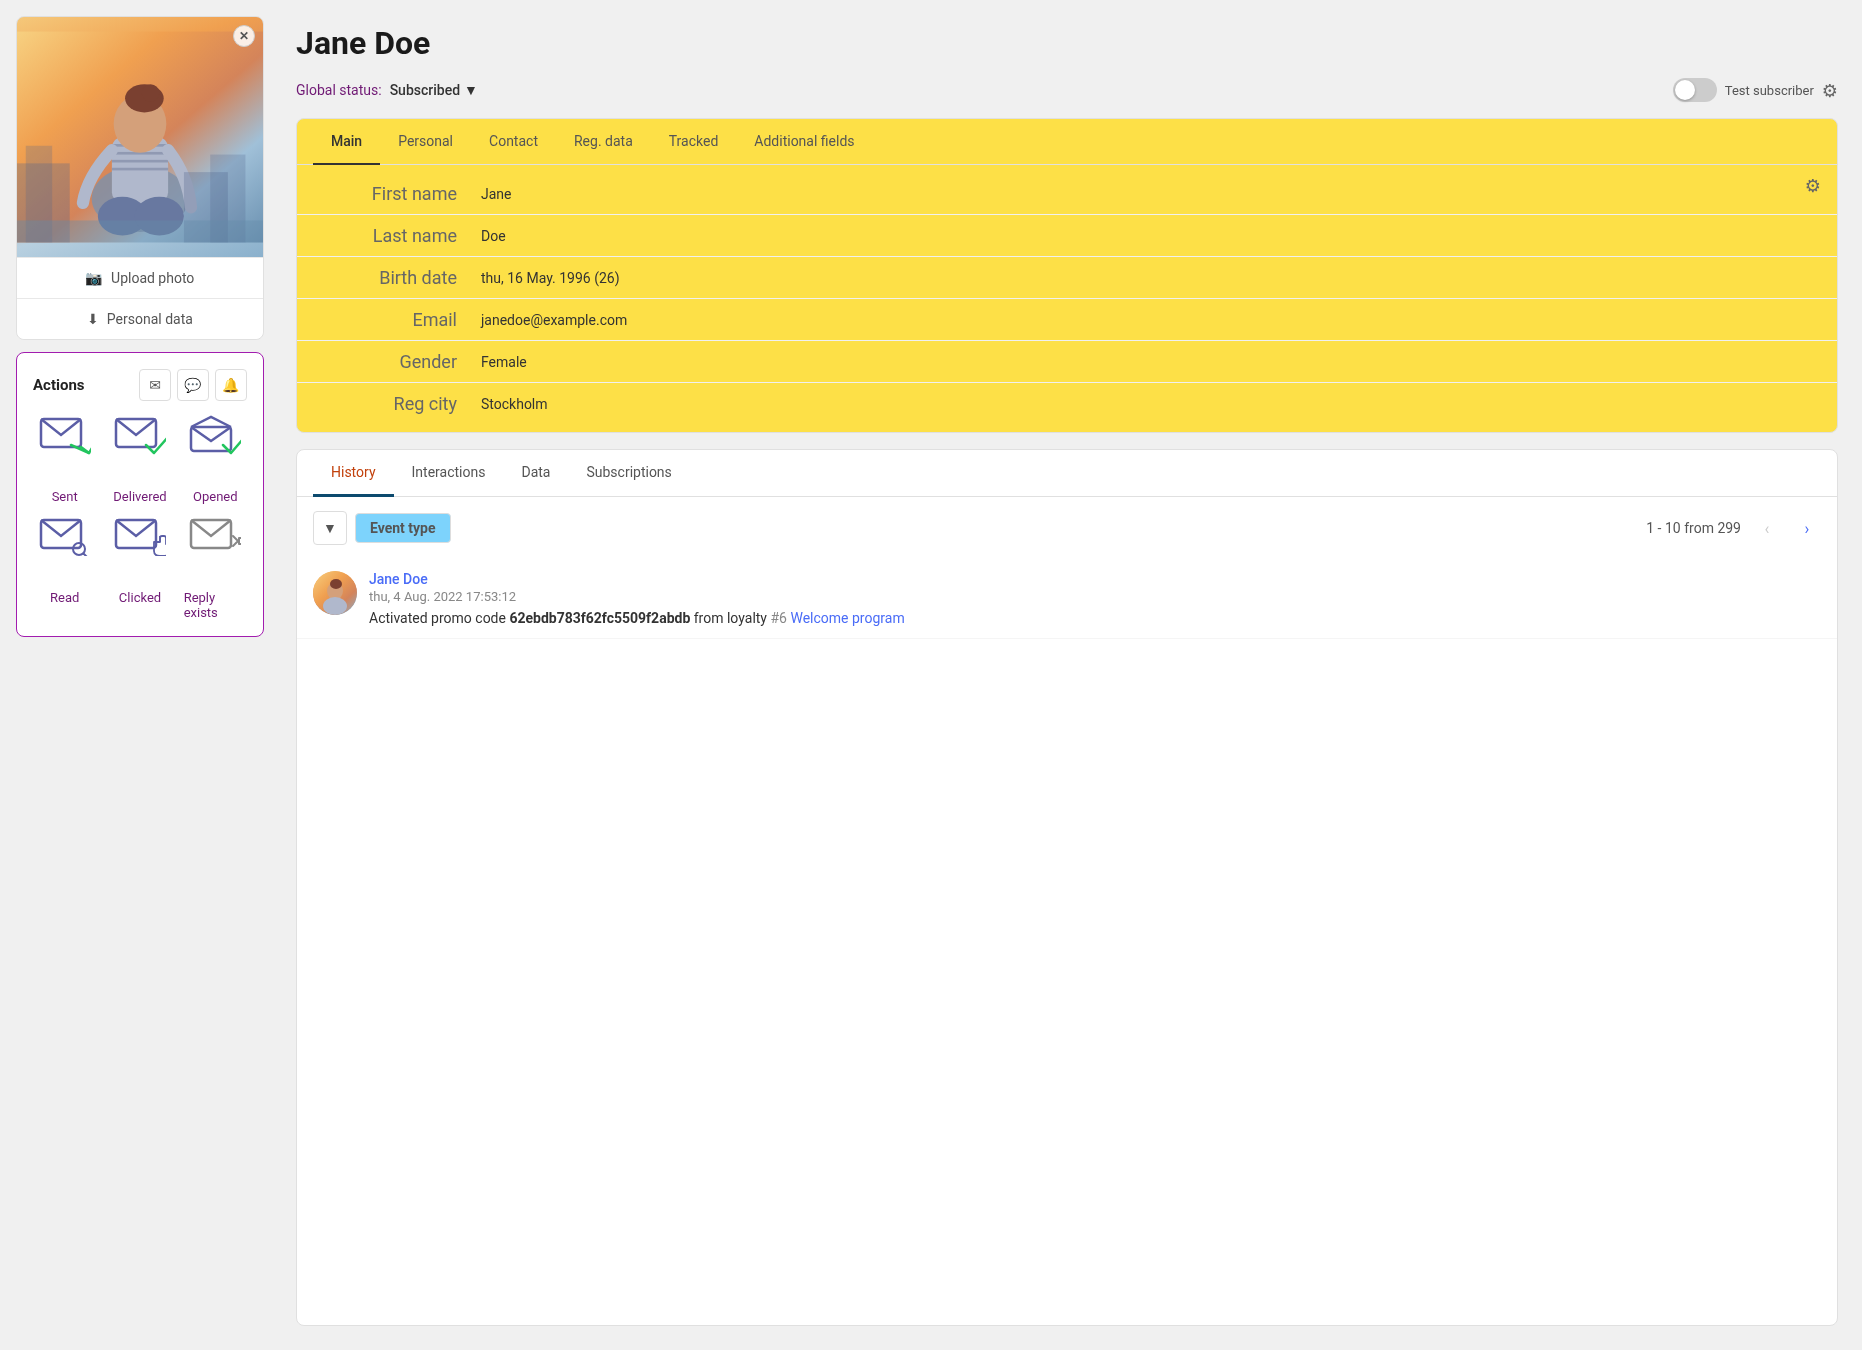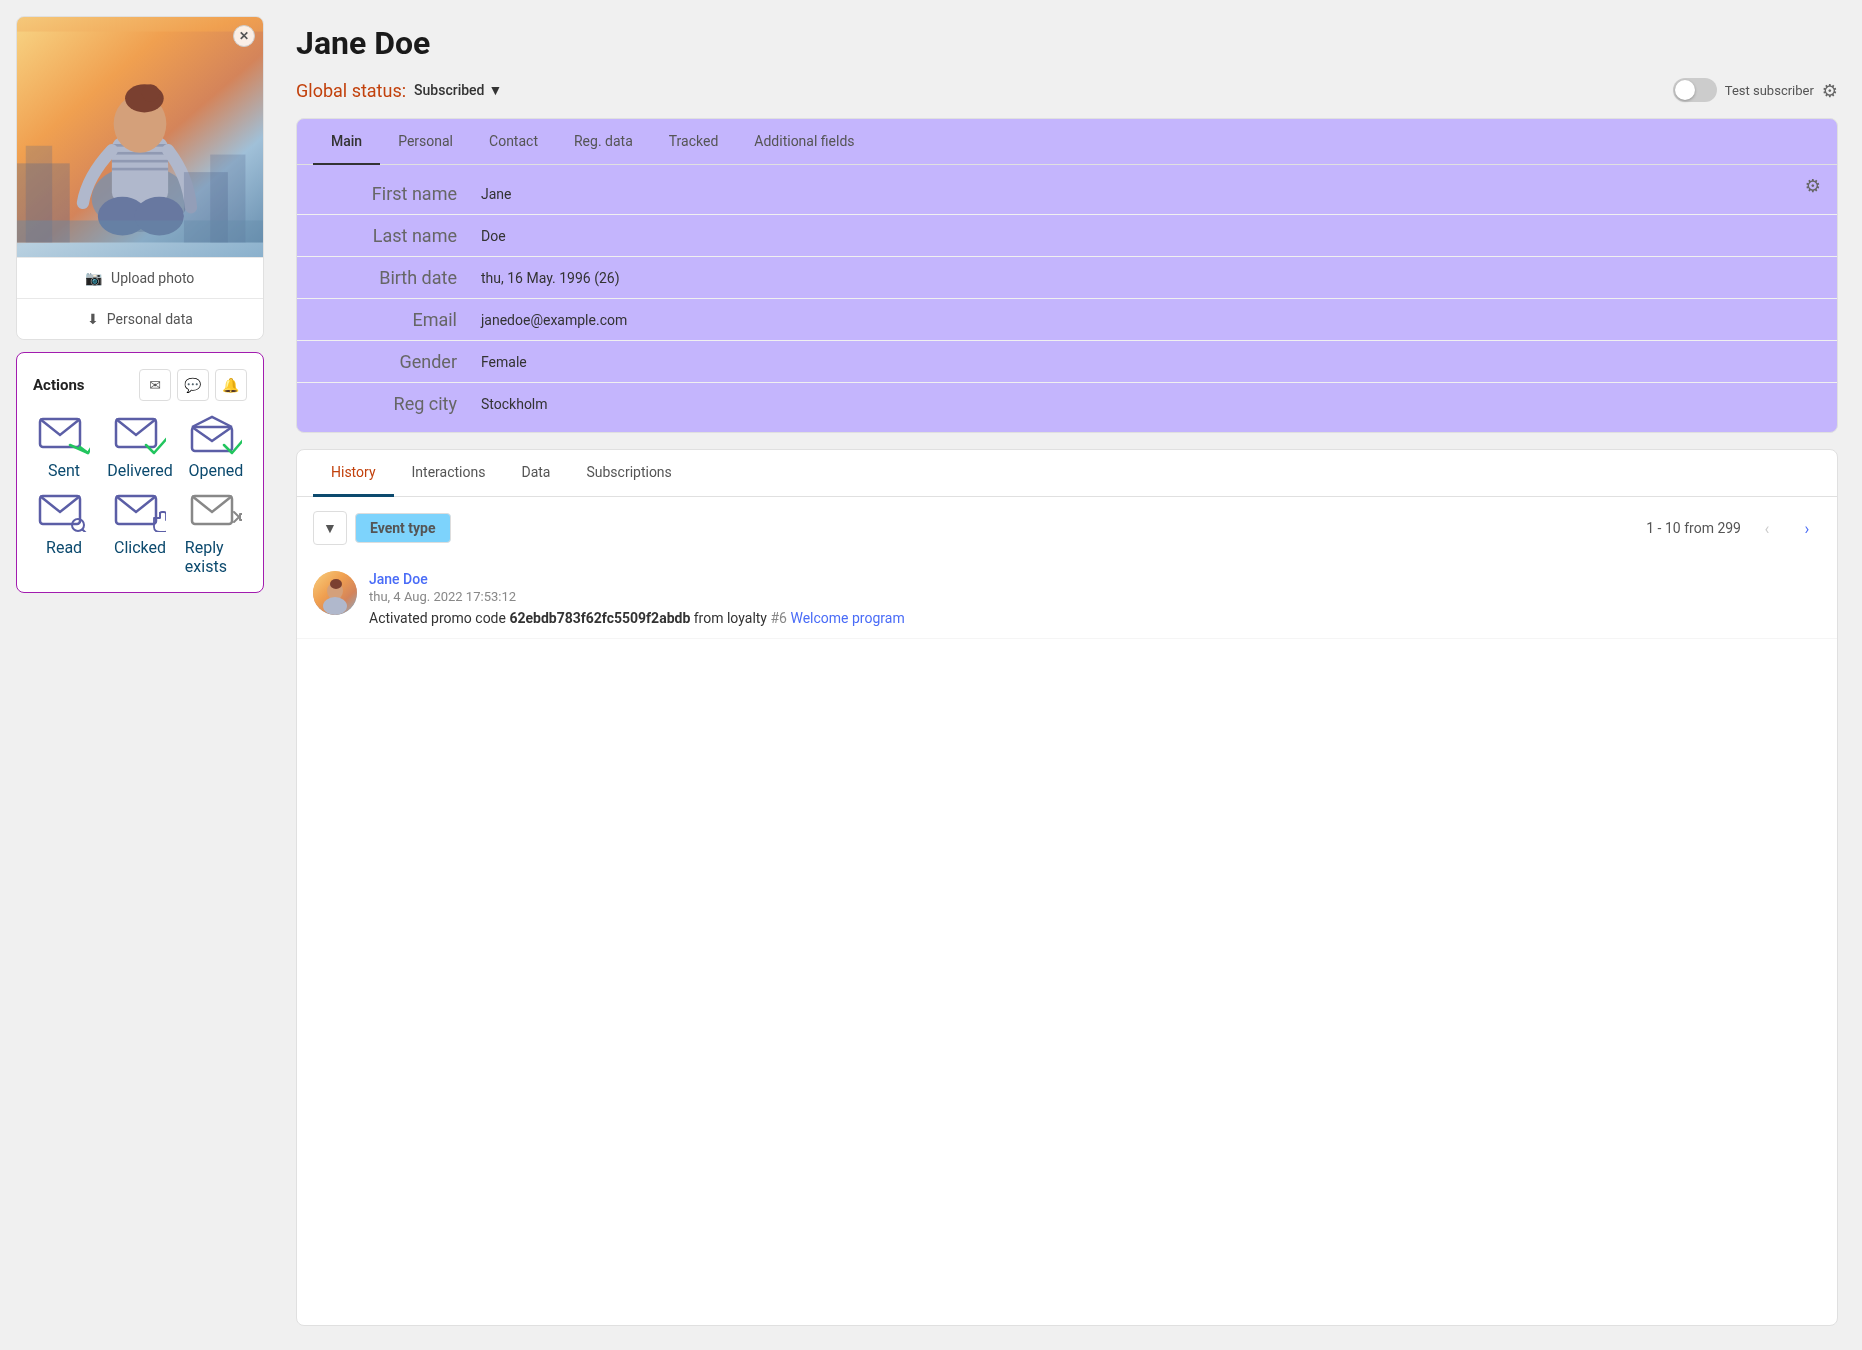--- a/index.html
+++ b/index.html
@@ -141,22 +141,23 @@
 
     .email-action-item {
       display: flex;
       flex-direction: column;
       align-items: center;
       gap: 6px;
       cursor: pointer;
     }
 
     .email-action-item span {
-      font-size: 16px;
-      color: #0c4a6e;
+      font-size: 13px;
+      color: #701a75;
+      margin-top: 28px;
     }
 
     
     .latest-activity-card {
       background: #fff;
       border-radius: 8px;
       border: 1px solid #e0e0e0;
       padding: 16px;
       flex: 1;
     }
@@ -197,22 +198,22 @@
       gap: 12px;
     }
 
     .status-row {
       display: flex;
       align-items: center;
       gap: 8px;
     }
 
     .global-status-label {
-      color: #c2410c;
-      font-size: 18px;
+      color: #701a75;
+      font-size: 14px;
     }
 
     .status-badge {
       display: flex;
       align-items: center;
       gap: 4px;
       font-size: 14px;
       color: #333;
       font-weight: 500;
       cursor: pointer;
@@ -245,21 +246,21 @@
     }
 
     .gear-icon-btn {
       cursor: pointer;
       color: #666;
       font-size: 18px;
     }
 
     
     .info-card {
-      background: #c4b5fd;
+      background: #fde047;
       border-radius: 8px;
       border: 1px solid #e0e0e0;
     }
 
     
     .tabs-bar {
       display: flex;
       border-bottom: 1px solid #e0e0e0;
       padding: 0 16px;
     }

